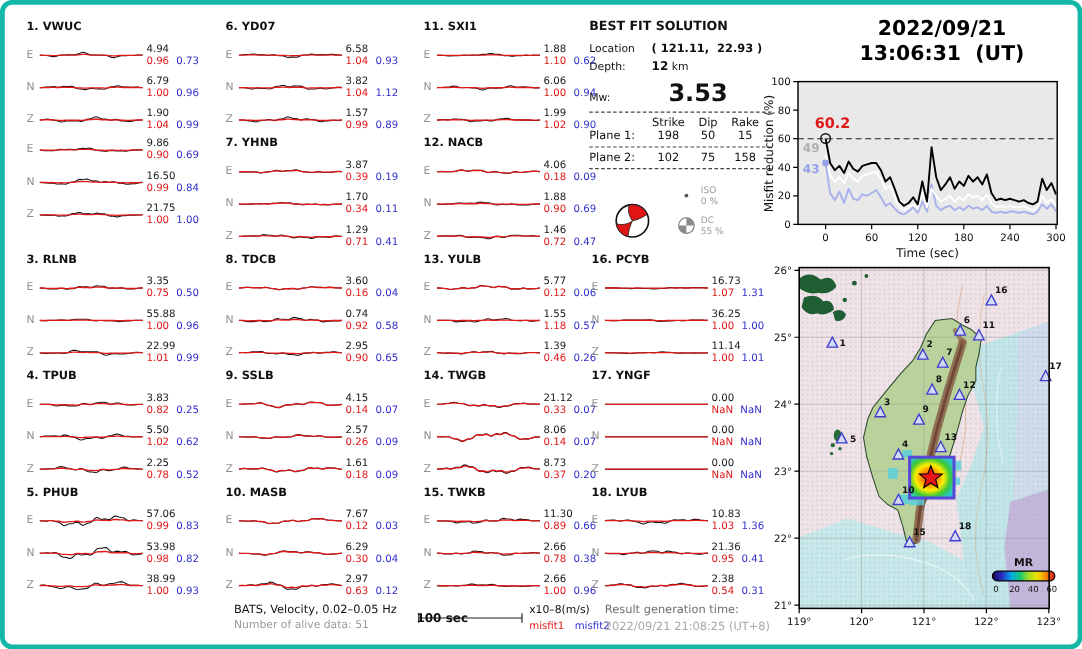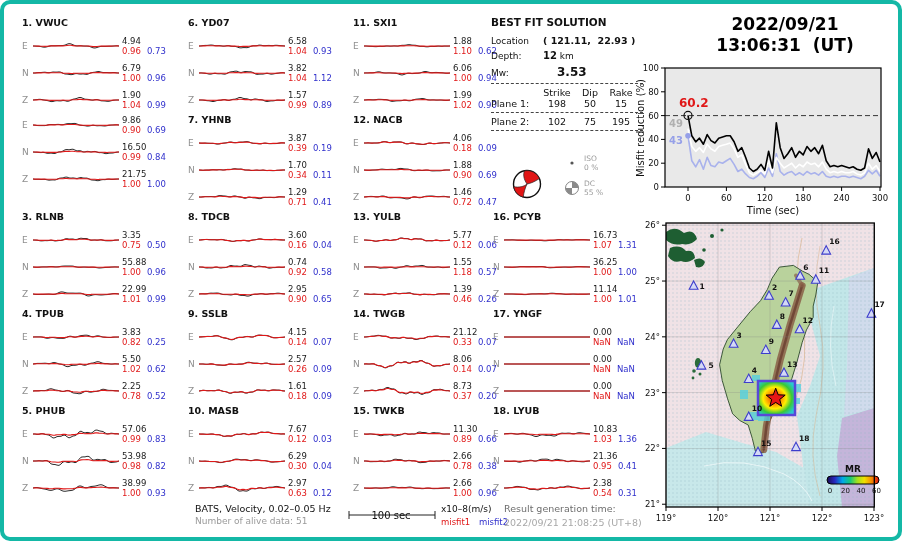--- a/index.html
+++ b/index.html
@@ -16,34 +16,34 @@
   .amp{color:#1a1a1a;}
   .m1{color:#e01818;margin-right:6px;}
   .m2{color:#3030cc;}
   .solution{position:absolute;left:487px;top:12px;width:152px;color:#111;}
   .sol-title{font-size:10.5px;font-weight:bold;margin-bottom:7px;}
   .sol-row{font-size:9px;margin-bottom:4px;display:flex;align-items:baseline;}
   .sol-lab{width:52px;}
   .ws-pre{white-space:pre;}
   .sol-loc{font-weight:bold;font-size:9.5px;}
   .sol-dep b{font-size:10px;}
-  .mw-val{font-weight:bold;font-size:12px;margin-left:14px;}
+  .mw-val{font-weight:bold;font-size:20px;margin-left:14px;}
   .dash{border-top:1px dashed #444;margin:3px 0;}
   .ptable{display:grid;grid-template-columns:46px 40px 26px 36px;font-size:9.5px;row-gap:0;margin-top:2px;}
   .ptable .c{text-align:center;}
   .bball{position:absolute;left:506px;top:163px;}
   .decomp{position:absolute;left:560px;top:146px;width:80px;}
   .drow{display:flex;align-items:center;height:25px;}
   .dtxt{font-size:7.5px;color:#9a9a9a;line-height:9px;margin-left:4px;}
   .evt-title{position:absolute;left:668px;top:10px;width:226px;text-align:center;
              font-size:17px;font-weight:bold;line-height:21px;color:#000;}
   .abs{position:absolute;}
   .f-band{left:191px;top:499px;font-size:9.5px;color:#111;}
   .f-alive{left:191px;top:512px;font-size:9px;color:#9a9a9a;}
-  .f-scale-label{left:343px;width:88px;top:506px;text-align:center;font-size:10px;color:#111;}
+  .f-scale-label{left:343px;width:88px;top:506px;font-size:10px;color:#111;font-weight:bold;}
   .f-unit{left:437px;top:500px;font-size:9px;color:#111;}
   .f-leg{left:437px;top:513px;font-size:8.5px;}
   .f-res1{left:500px;top:499px;font-size:9.5px;color:#6e6e6e;}
   .f-res2{left:500px;top:513px;font-size:9.5px;color:#a8a8a8;}
   svg text{font-family:"DejaVu Sans","Liberation Sans",sans-serif;}
 </style>
 </head>
 <body>
 
 <div class="page">
@@ -730,21 +730,21 @@
       <span>Plane 1:</span>
       <span class="c">198</span>
       <span class="c">50</span>
       <span class="c">15</span>
     </div>
     <div class="dash"></div>
     <div class="ptable">
       <span>Plane 2:</span>
       <span class="c">102</span>
       <span class="c">75</span>
-      <span class="c">195</span>
+      <span class="c">158</span>
     </div>
     <div class="dash"></div>
   </div>
 
   <div class="bball">
     <svg width="34" height="34" viewBox="0 0 34 34">
       <circle cx="17" cy="17" r="13.5" fill="#fff" stroke="#111" stroke-width="1.4"></circle>
       <path d="M17,17 C13.5,12 13,7 14.5,3.8 A13.5,13.5 0 0 1 29.5,11.5 C25,14.5 20.5,16.5 17,17 Z" fill="#e11515" stroke="#222" stroke-width="0.7"></path>
       <path d="M17,17 C14,19.5 9,21 3.6,19.5 A13.5,13.5 0 0 0 13.2,30.2 C13.8,25.5 15.2,20.8 17,17 Z" fill="#e11515" stroke="#222" stroke-width="0.7"></path>
     </svg>

